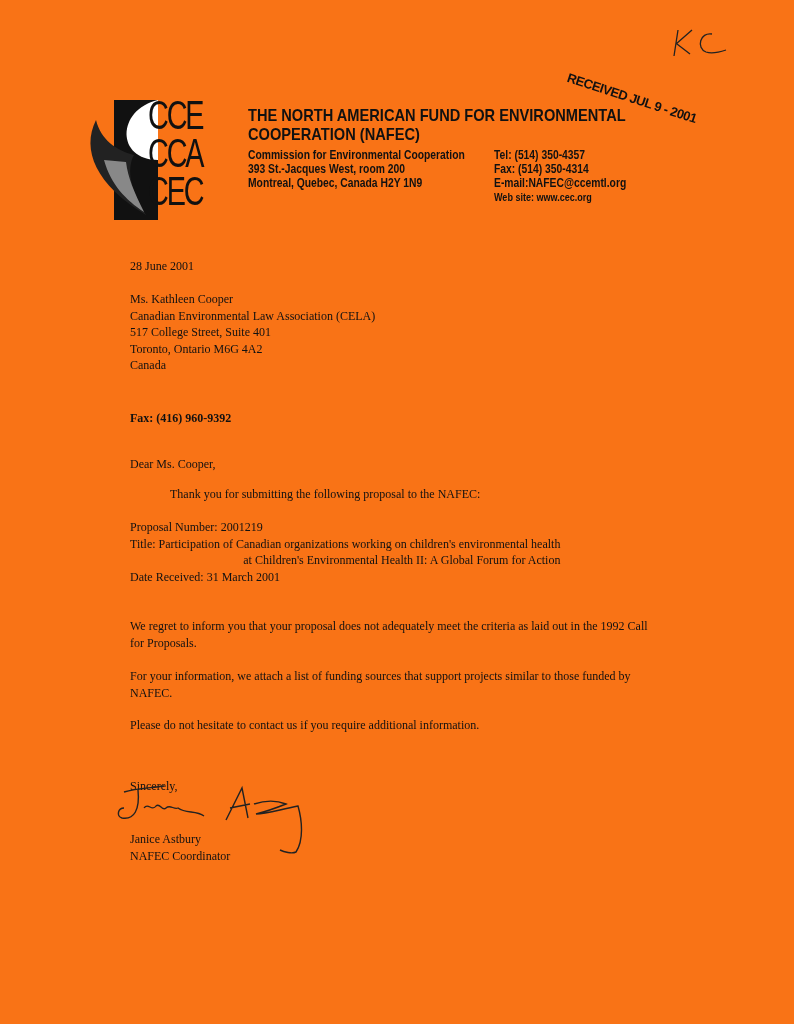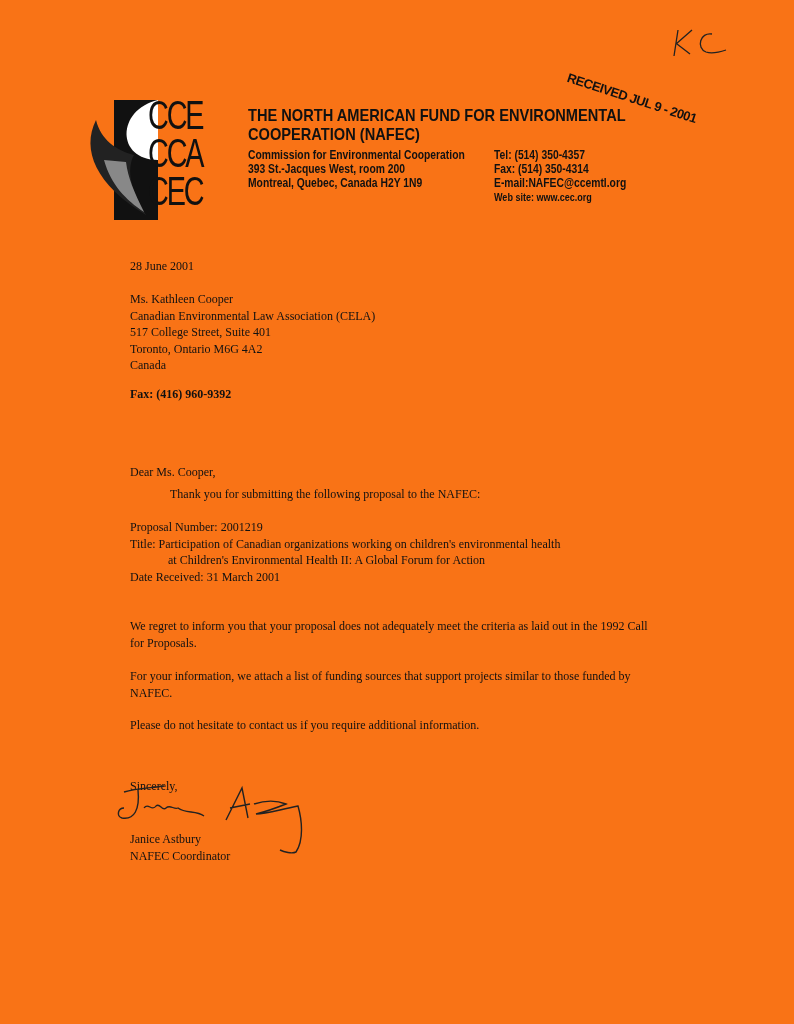--- a/index.html
+++ b/index.html
@@ -21,21 +21,21 @@
 
   
   .stamp { position: absolute; left: 570px; top: 70px; transform: rotate(18deg); transform-origin: left top;
            font-family: "Liberation Sans", sans-serif; font-weight: bold; font-size: 13px; color: #111; white-space: nowrap; letter-spacing: -0.5px; }
   .initials { position: absolute; left: 670px; top: 26px; }
 
   
   .body { position: absolute; left: 130px; font-family: "Liberation Serif", serif; font-size: 12px; line-height: 16.5px; color: #111; }
   .body p { margin: 0; }
   .bold { font-weight: bold; }
-  .indent { padding-left: 38px; }
+  .indent { padding-left: 38px; text-align: right; }
 
   .signature { position: absolute; left: 116px; top: 780px; }
 </style>
 </head>
 <body>
 
 <div class="page">
 
   <svg class="logo" viewBox="0 0 160 120">
     <rect x="38" y="0" width="44" height="120" fill="#111"></rect>
@@ -74,23 +74,23 @@
   <div class="body" style="top:258px;">28 June 2001</div>
 
   <div class="body" style="top:291px;">
     <p>Ms. Kathleen Cooper</p>
     <p>Canadian Environmental Law Association (CELA)</p>
     <p>517 College Street, Suite 401</p>
     <p>Toronto, Ontario M6G 4A2</p>
     <p>Canada</p>
   </div>
 
-  <div class="body bold" style="top:386px;">Fax: (416) 960-9392</div>
+  <div class="body bold" style="top:410px;">Fax: (416) 960-9392</div>
 
-  <div class="body" style="top:456px;margin-top:8px;">Dear Ms. Cooper,</div>
+  <div class="body" style="top:456px;">Dear Ms. Cooper,</div>
 
   <div class="body" style="top:486px;margin-left:40px;">Thank you for submitting the following proposal to the NAFEC:</div>
 
   <div class="body" style="top:519px;">
     <p>Proposal Number: 2001219</p>
     <p>Title: Participation of Canadian organizations working on children's environmental health</p>
     <p class="indent">at Children's Environmental Health II: A Global Forum for Action</p>
     <p>Date Received: 31 March 2001</p>
   </div>
 

